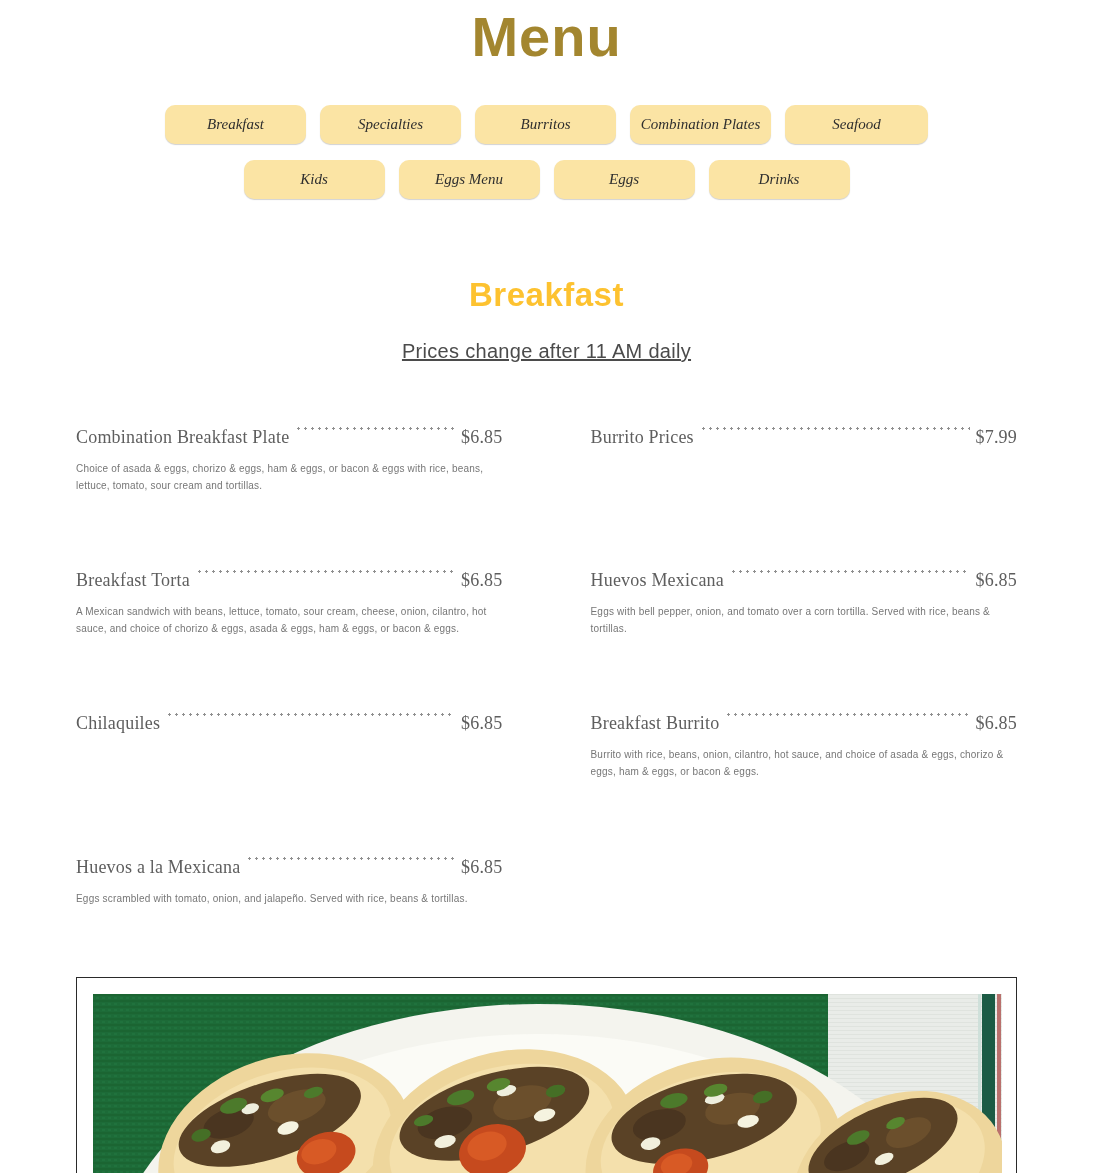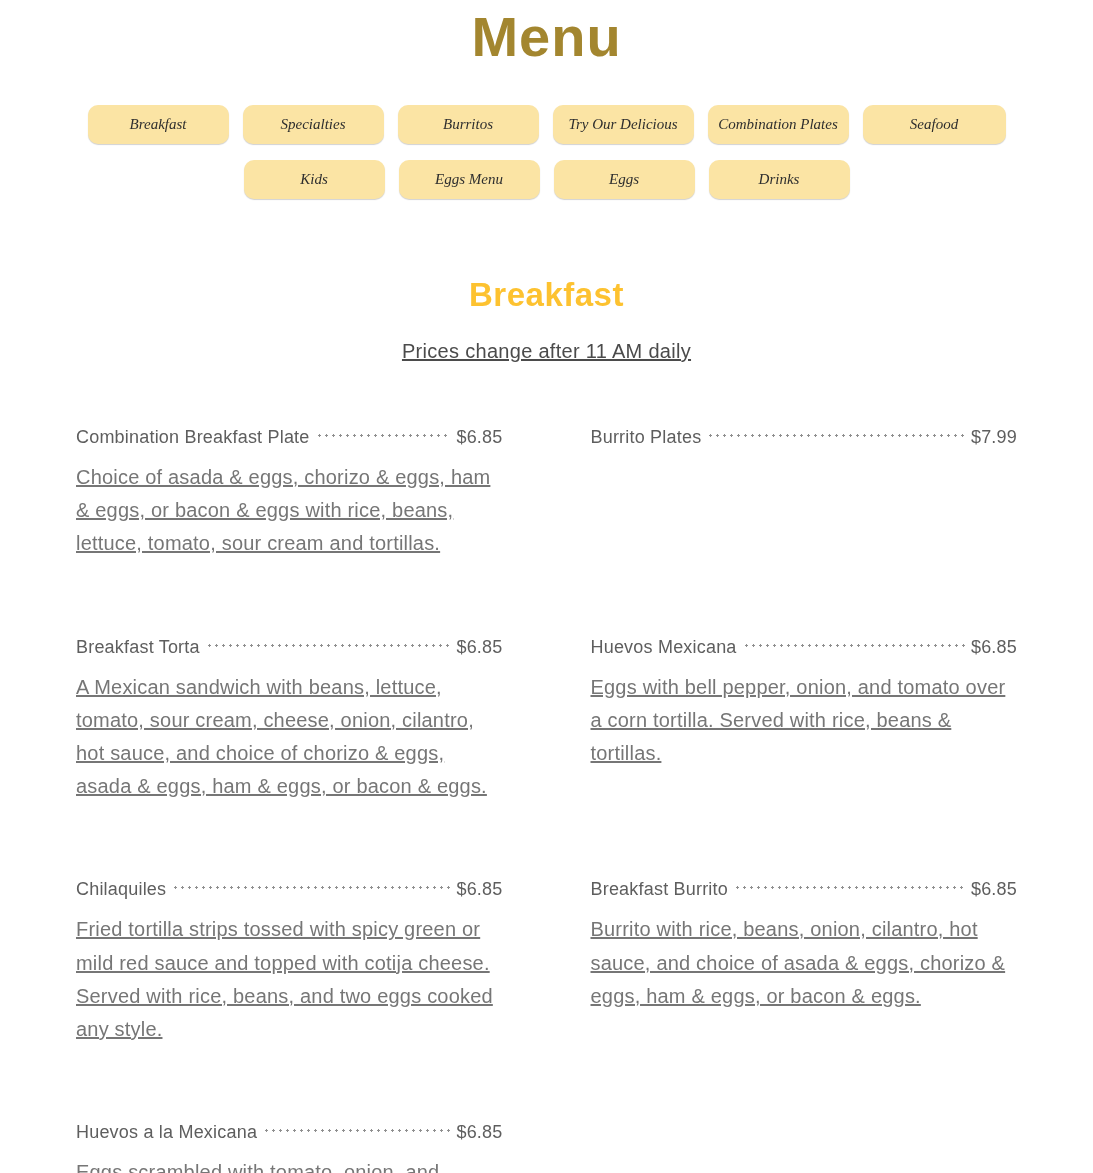--- a/index.html
+++ b/index.html
@@ -76,44 +76,44 @@
   .items-grid {
     display: grid;
     grid-template-columns: 1fr 1fr;
     column-gap: 88px;
     row-gap: 76px;
     margin-bottom: 70px;
   }
   .menu-item {}
   .item-line {
     display: flex;
-    align-items: center;
+    align-items: flex-start;
     font-size: 18px;
     color: #5e5e5e;
     letter-spacing: 0.2px;
+    font-family: Liberation Serif, serif;
   }
   .item-name { white-space: nowrap; }
   .dots {
     flex: 1;
     height: 3px;
     margin: 0 6px 4px 6px;
     background-image: radial-gradient(circle, #8f8f8f 1.1px, transparent 1.4px);
     background-size: 7px 3px;
     background-repeat: repeat-x;
     background-position: left center;
   }
   .item-price { white-space: nowrap; }
   .item-desc {
     margin-top: 13px;
-    font-size: 20px;
+    font-size: 10px;
     line-height: 1.66;
     color: #767676;
     letter-spacing: 0.2px;
     max-width: 425px;
-    text-decoration: underline;
   }
   
   .photo-frame {
     border: 1px solid #2a2a2a;
     background: #ffffff;
     padding: 16px;
   }
   .photo {
     width: 909px;
     height: 360px;
@@ -127,21 +127,20 @@
 
 <div class="page">
 
   <h1 class="menu-title">Menu</h1>
 
   <nav class="nav">
     <div class="nav-row">
       <button class="nav-btn">Breakfast</button>
       <button class="nav-btn">Specialties</button>
       <button class="nav-btn">Burritos</button>
-      <button class="nav-btn">Try Our Delicious</button>
       <button class="nav-btn">Combination Plates</button>
       <button class="nav-btn" style="width:143px">Seafood</button>
     </div>
     <div class="nav-row">
       <button class="nav-btn">Kids</button>
       <button class="nav-btn">Eggs Menu</button>
       <button class="nav-btn">Eggs</button>
       <button class="nav-btn">Drinks</button>
     </div>
   </nav>
@@ -155,21 +154,21 @@
       <div class="item-line">
         <span class="item-name">Combination Breakfast Plate</span>
         <span class="dots"></span>
         <span class="item-price">$6.85</span>
       </div>
       <div class="item-desc">Choice of asada &amp; eggs, chorizo &amp; eggs, ham &amp; eggs, or bacon &amp; eggs with rice, beans, lettuce, tomato, sour cream and tortillas.</div>
     </div>
 
     <div class="menu-item">
       <div class="item-line">
-        <span class="item-name">Burrito Plates</span>
+        <span class="item-name">Burrito Prices</span>
         <span class="dots"></span>
         <span class="item-price">$7.99</span>
       </div>
     </div>
 
     <div class="menu-item">
       <div class="item-line">
         <span class="item-name">Breakfast Torta</span>
         <span class="dots"></span>
         <span class="item-price">$6.85</span>
@@ -185,21 +184,20 @@
       </div>
       <div class="item-desc">Eggs with bell pepper, onion, and tomato over a corn tortilla. Served with rice, beans &amp; tortillas.</div>
     </div>
 
     <div class="menu-item">
       <div class="item-line">
         <span class="item-name">Chilaquiles</span>
         <span class="dots"></span>
         <span class="item-price">$6.85</span>
       </div>
-      <div class="item-desc">Fried tortilla strips tossed with spicy green or mild red sauce and topped with cotija cheese. Served with rice, beans, and two eggs cooked any style.</div>
     </div>
 
     <div class="menu-item">
       <div class="item-line">
         <span class="item-name">Breakfast Burrito</span>
         <span class="dots"></span>
         <span class="item-price">$6.85</span>
       </div>
       <div class="item-desc">Burrito with rice, beans, onion, cilantro, hot sauce, and choice of asada &amp; eggs, chorizo &amp; eggs, ham &amp; eggs, or bacon &amp; eggs.</div>
     </div>

